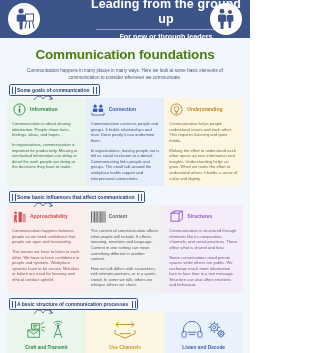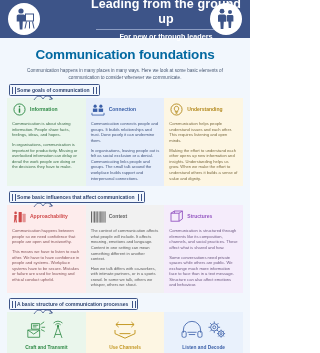--- a/index.html
+++ b/index.html
@@ -53,21 +53,21 @@
     background: #ffffff;
     display: flex; align-items: center; justify-content: center;
   }
   .header-badge.left { left: 8px; }
   .header-badge.right { right: 8px; }
   .header-badge svg { display: block; }
 
   
   .titleblock { padding: 9px 14px 2px 14px; text-align: center; flex-shrink: 0; }
   .maintitle {
-    color: #0369a1;
+    color: #4d7c0f;
     font-size: 13.5px;
     font-weight: bold;
     letter-spacing: -.15px;
     line-height: 16px;
   }
   .intro {
     margin: 5px auto 0 auto;
     max-width: 200px;
     color: #4a5a74;
     font-size: 4.6px;

